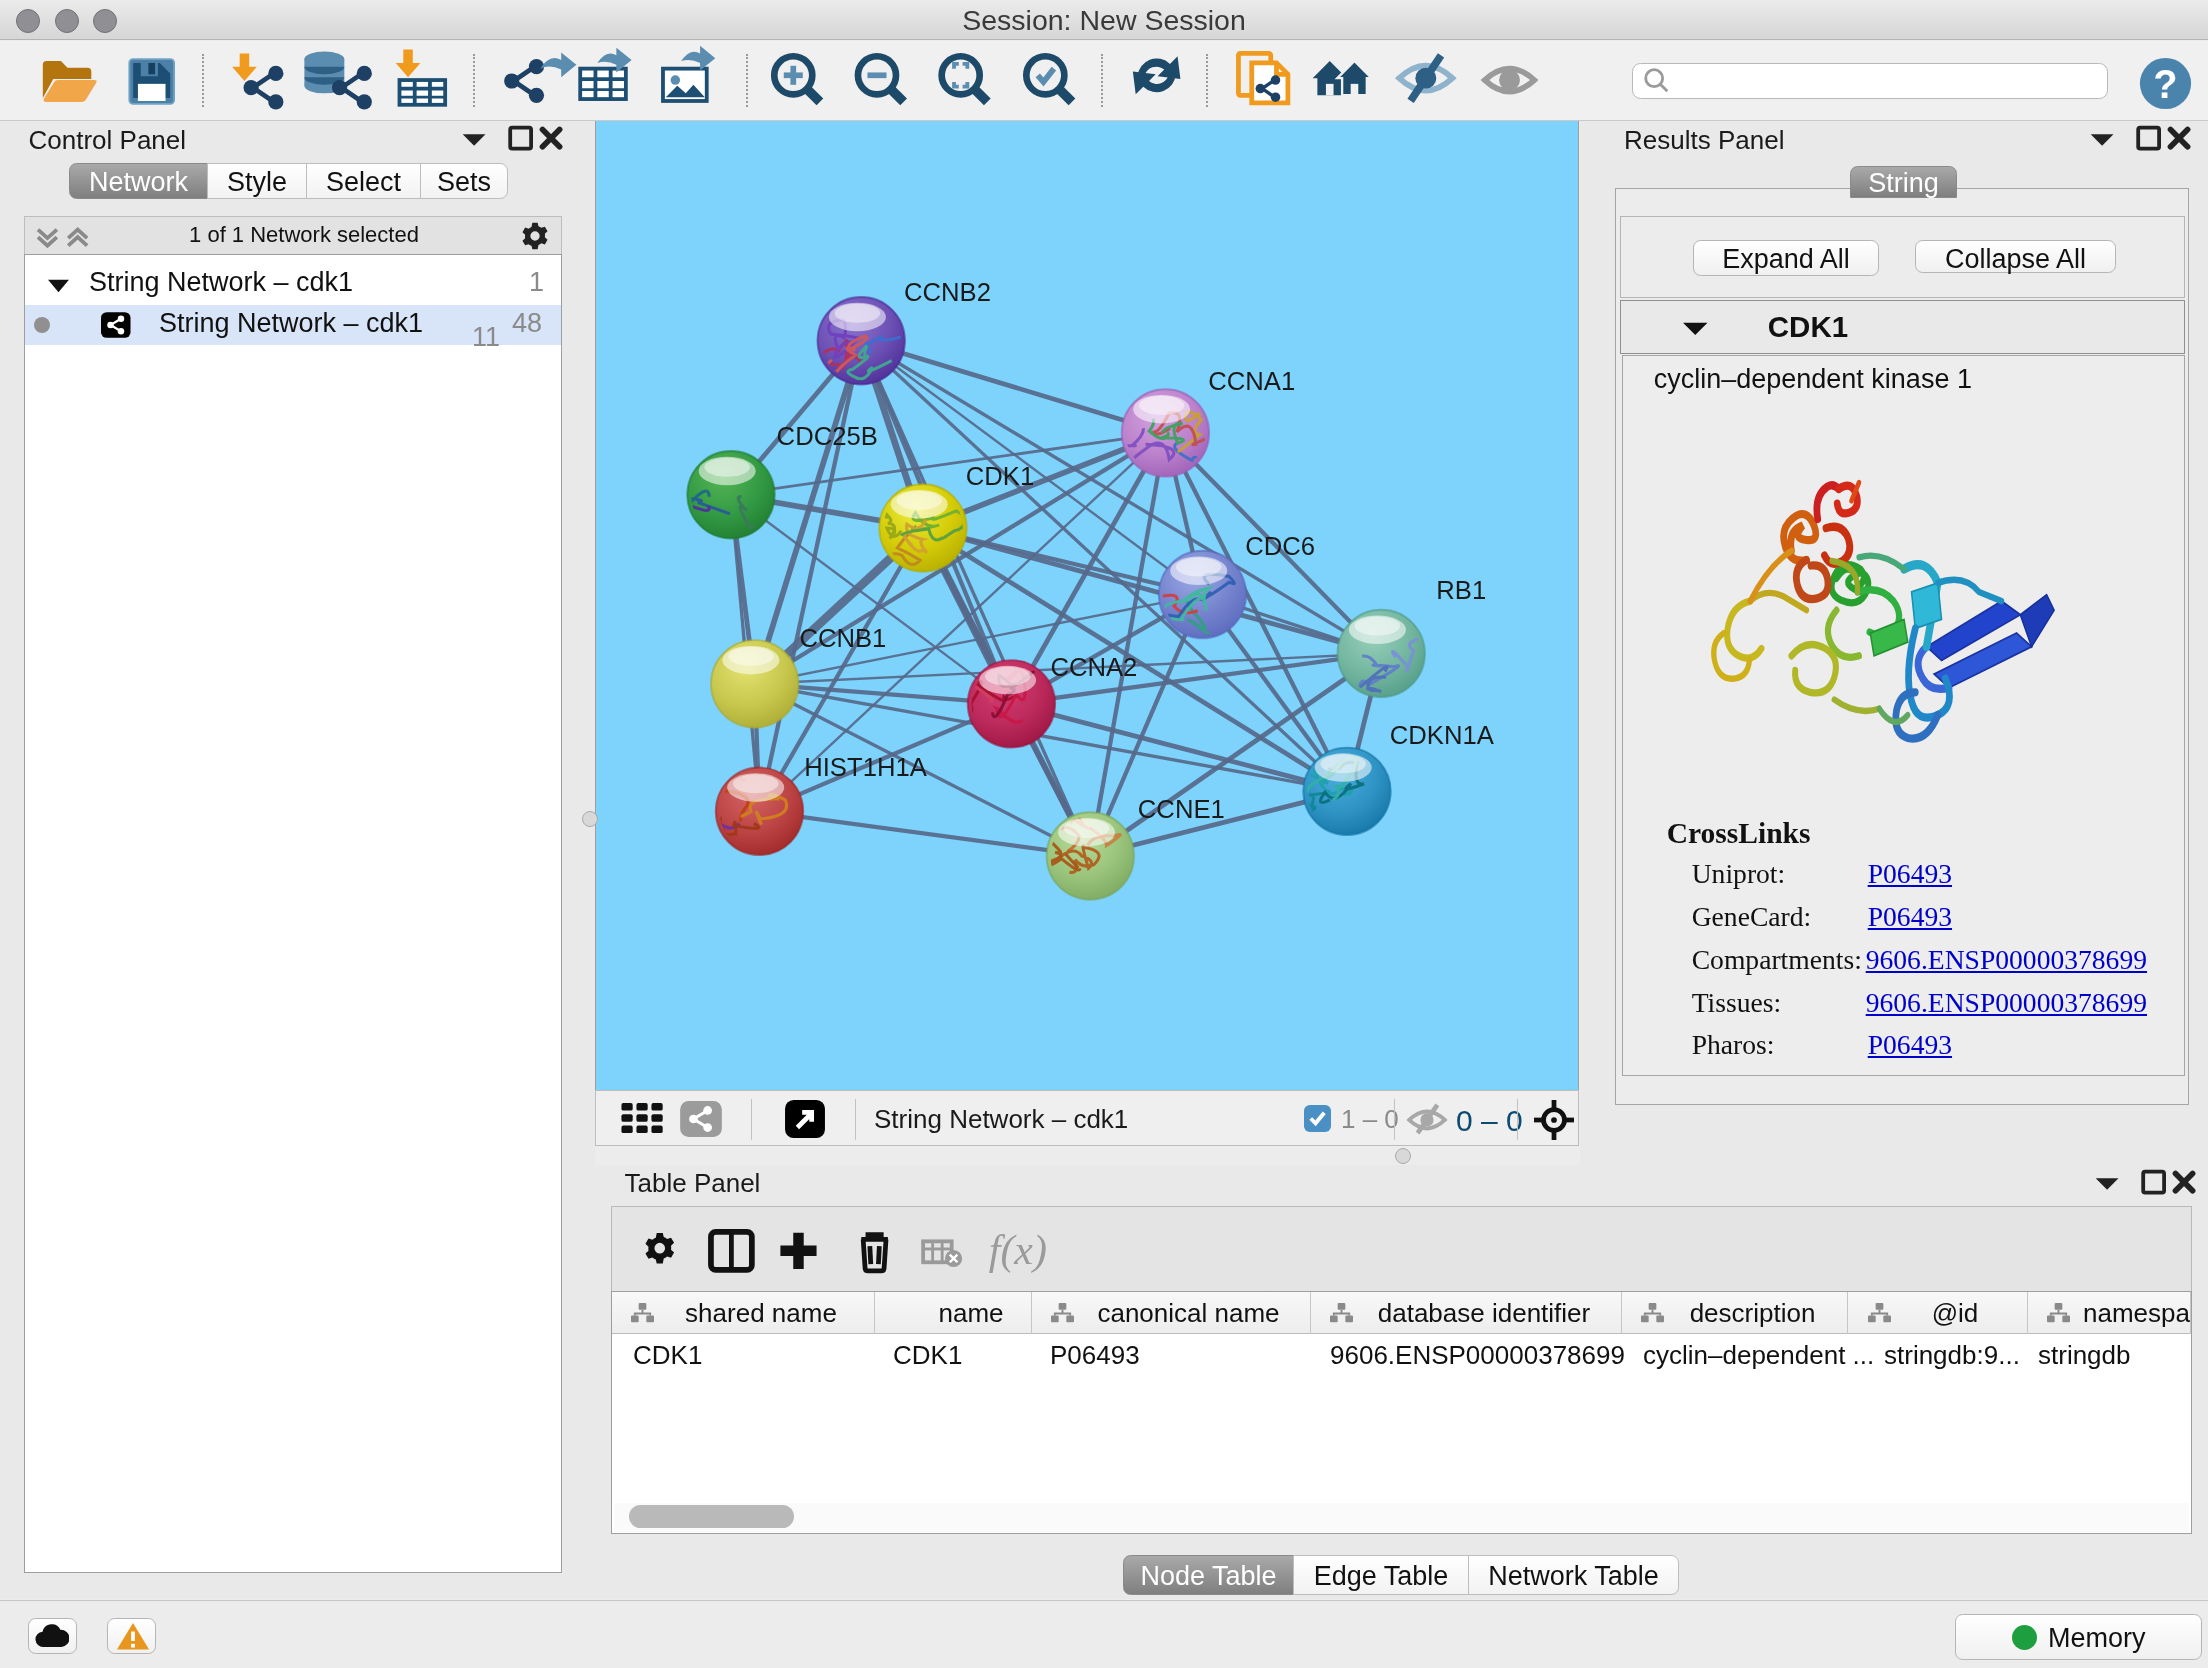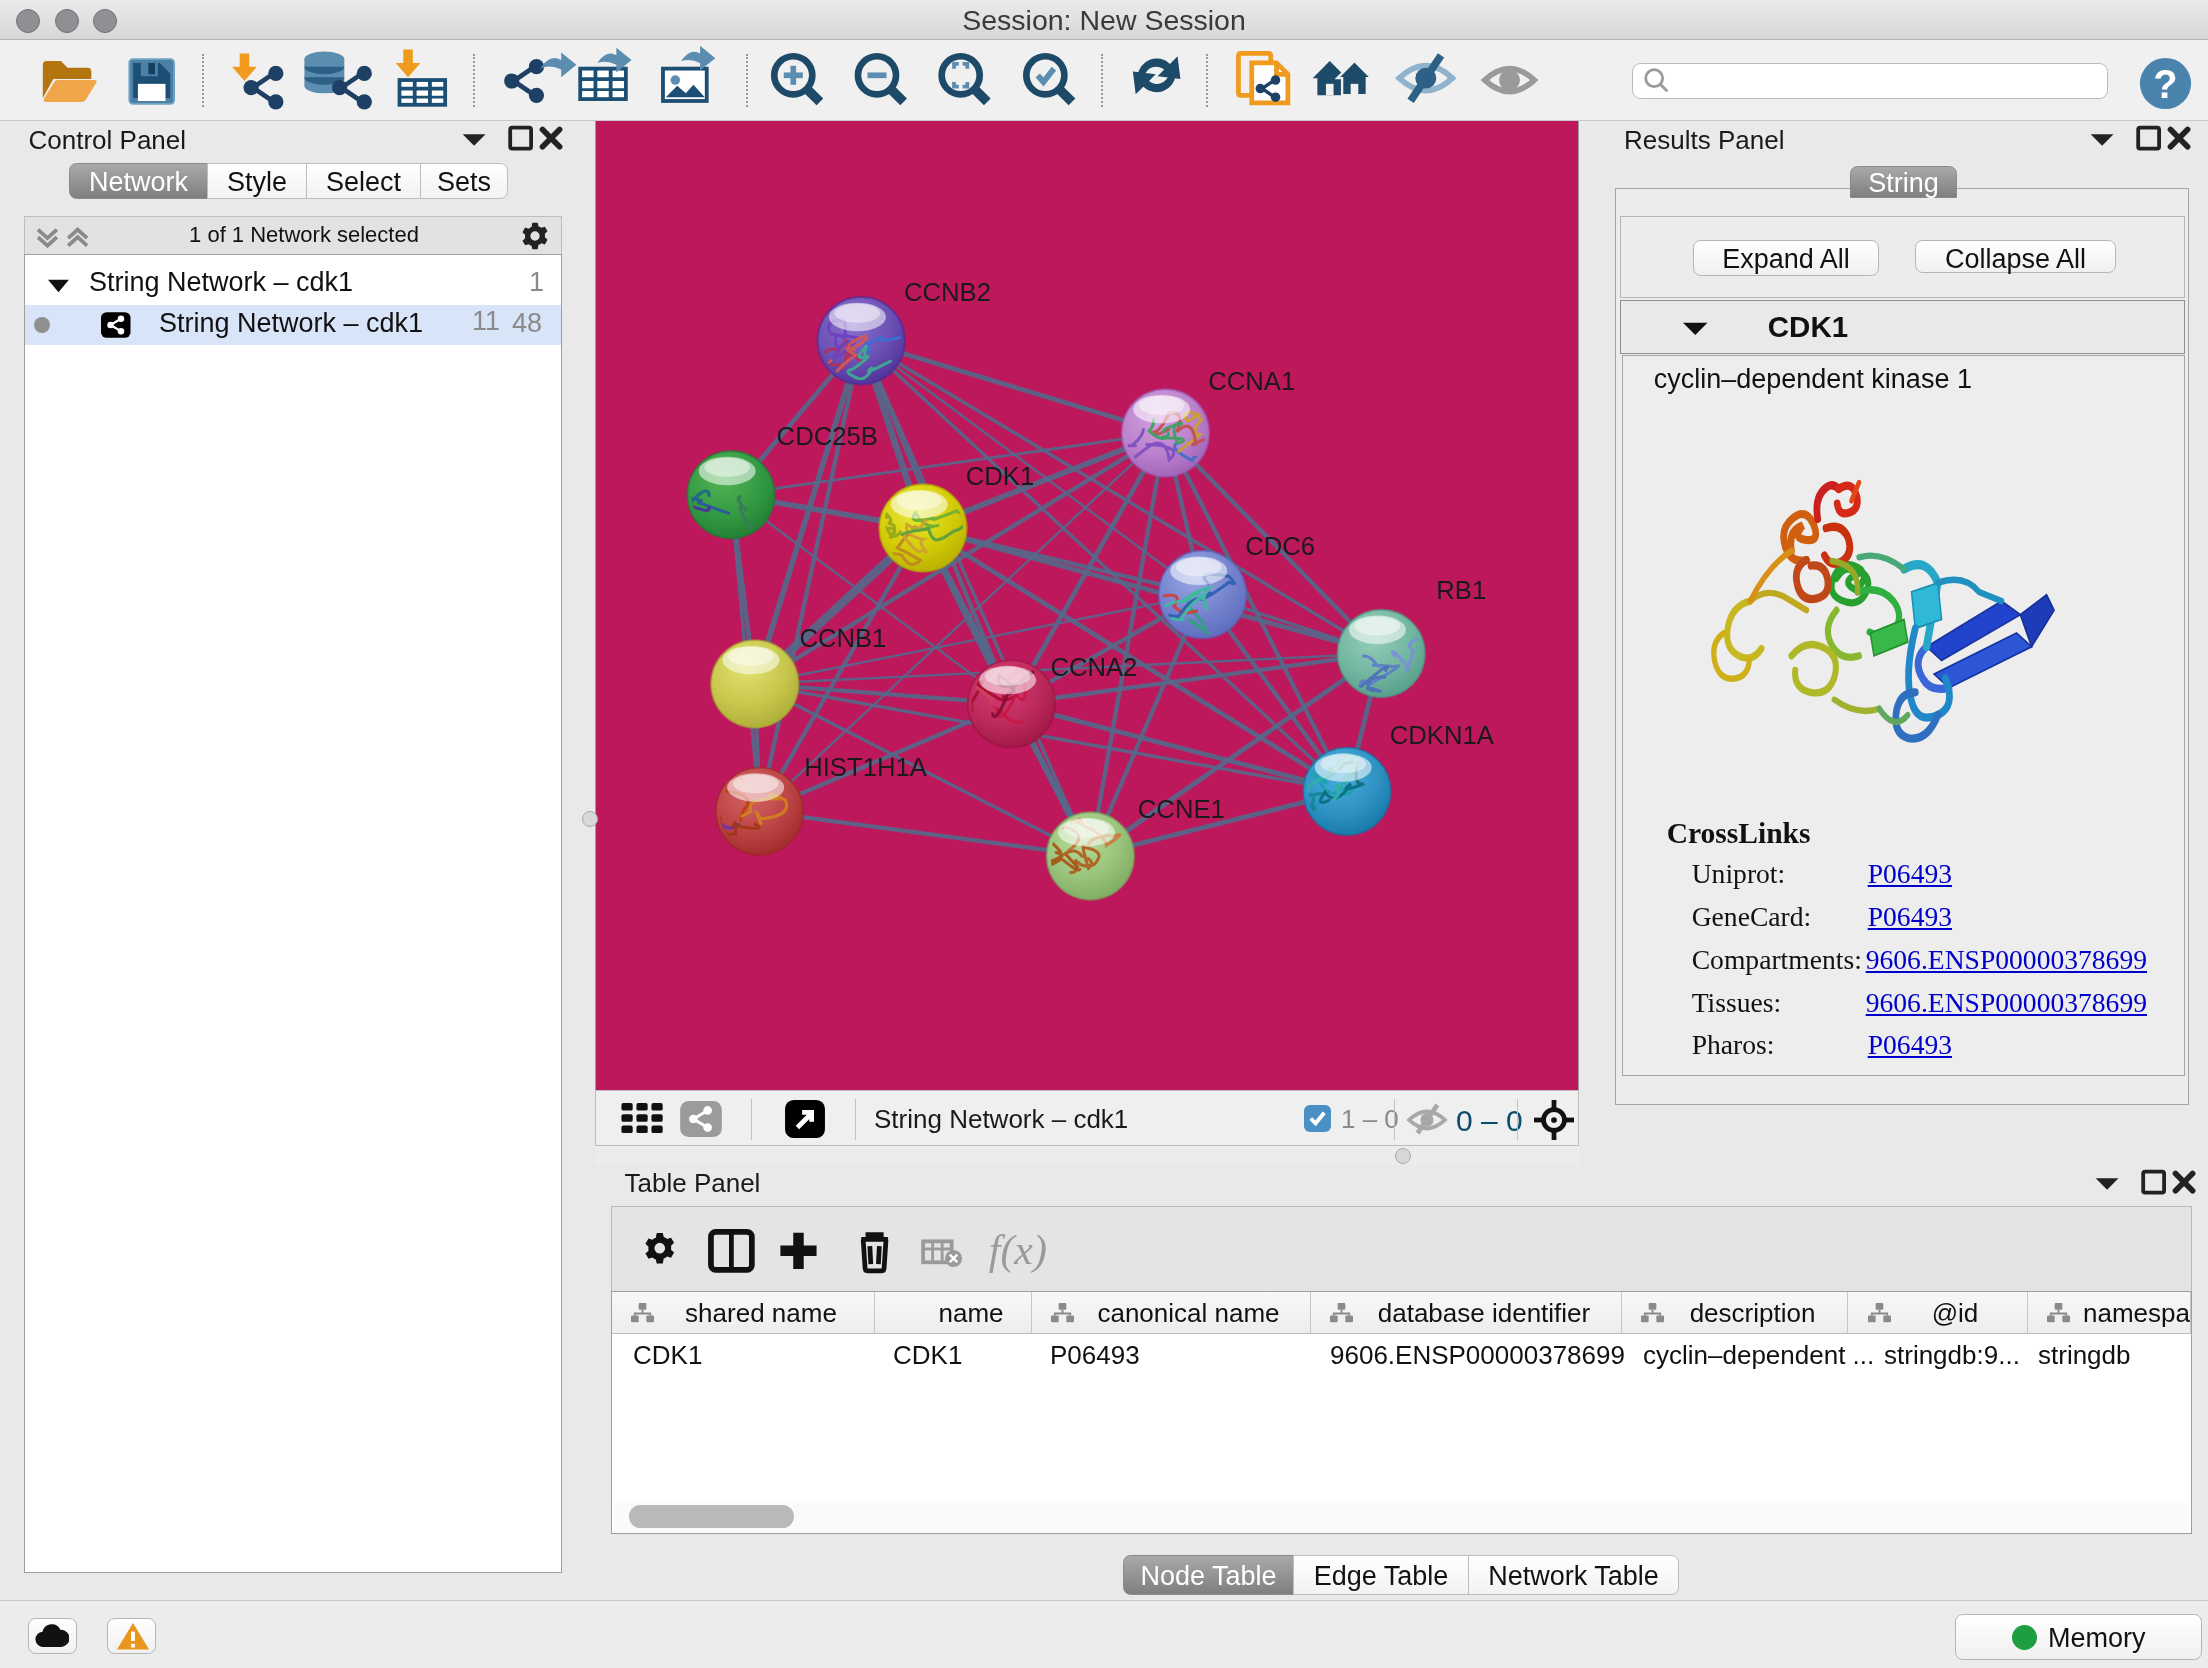--- a/index.html
+++ b/index.html
@@ -17,21 +17,21 @@
 
 #toolbar { position:absolute; left:0; top:41px; width:2208px; height:80px; background:#f0f0f0; border-bottom:1px solid #c9c9c9; }
 .tsep { position:absolute; top:13.3px; height:53px; width:0;
   border-left:2.9px dotted #9a9a9a; }
 #searchbox { position:absolute; left:1632px; top:22px; width:476px; height:36px;
   background:#fff; border:1.9px solid #b9b9b9; border-radius:8.6px; }
 
 
 #controlpanel { position:absolute; left:0; top:121px; width:595px; height:1478px; background:#e9e9e9; }
 #netview { position:absolute; left:595px; top:121px; width:984px; height:1025px;
-  background:#be185d; border:1px solid #9e9e9e; border-top:none; }
+  background:#7dd3fc; border:1px solid #9e9e9e; border-top:none; }
 #netstatus { position:absolute; left:595px; top:1090px; width:984px; height:56px;
   background:#efefef; border:1px solid #bdbdbd; }
 #resultspanel { position:absolute; left:1580px; top:121px; width:629px; height:1044px; background:#e9e9e9; }
 #tablepanel { position:absolute; left:595px; top:1165px; width:1613px; height:434px; background:#e9e9e9; }
 #statusbar { position:absolute; left:0; top:1600px; width:2208px; height:68px;
   background:#ececec; border-top:1px solid #c6c6c6;padding-left:43px; }
 
 .ptitle { font-size:26px; color:#1a1a1a; }
 
 
@@ -246,21 +246,21 @@
       <svg width="29.5" height="26" viewBox="0 0 31 27" style="position:absolute;left:76px;top:6.7px;">
         <rect x="0" y="0" width="31" height="27" rx="6" fill="#000"></rect>
         <g fill="#fff">
               <circle cx="21" cy="7" r="3.4"></circle>
               <circle cx="10" cy="13.5" r="3.4"></circle>
               <circle cx="21" cy="20" r="3.4"></circle>
             </g>
         <path d="M21 7 L10 13.5 L21 20" stroke="#fff" stroke-width="2.4" fill="none"></path>
       </svg>
       <span style="position:absolute;left:134px;top:2.9px;font-size:27px;color:#111;">String Network – cdk1</span>
-      <span style="position:absolute;left:447px;top:1px;font-size:27px;color:#8a8a8a;">11</span>
+      <span style="position:absolute;left:447px;top:17px;font-size:27px;color:#8a8a8a;">11</span>
       <span style="position:absolute;left:487px;top:2.9px;font-size:27px;color:#8a8a8a;">48</span>
     </div>
   </div>
 </div>
 
 <div id="netview">
   <svg id="netsvg" width="982" height="968" viewBox="626 127 1033 1018" style="position:absolute;left:0;top:0;">
 <defs>
 <radialGradient id="gCCNB2" cx="0.40" cy="0.30" r="0.80">
 <stop offset="0" stop-color="#8a72cc"></stop>

